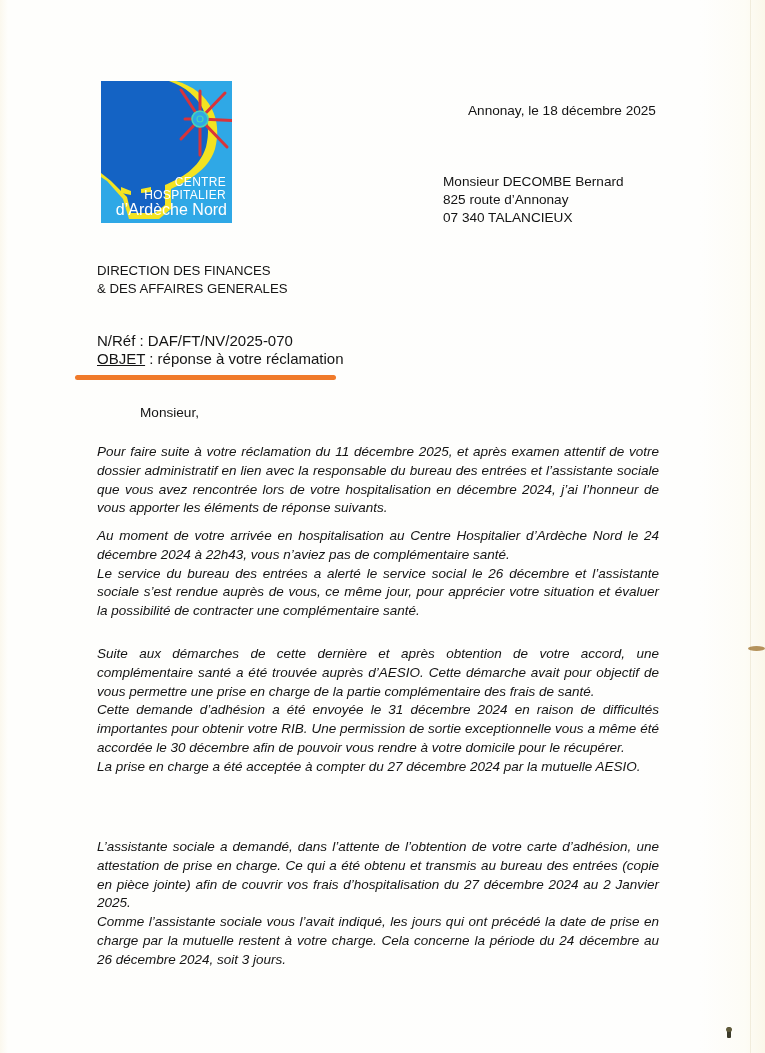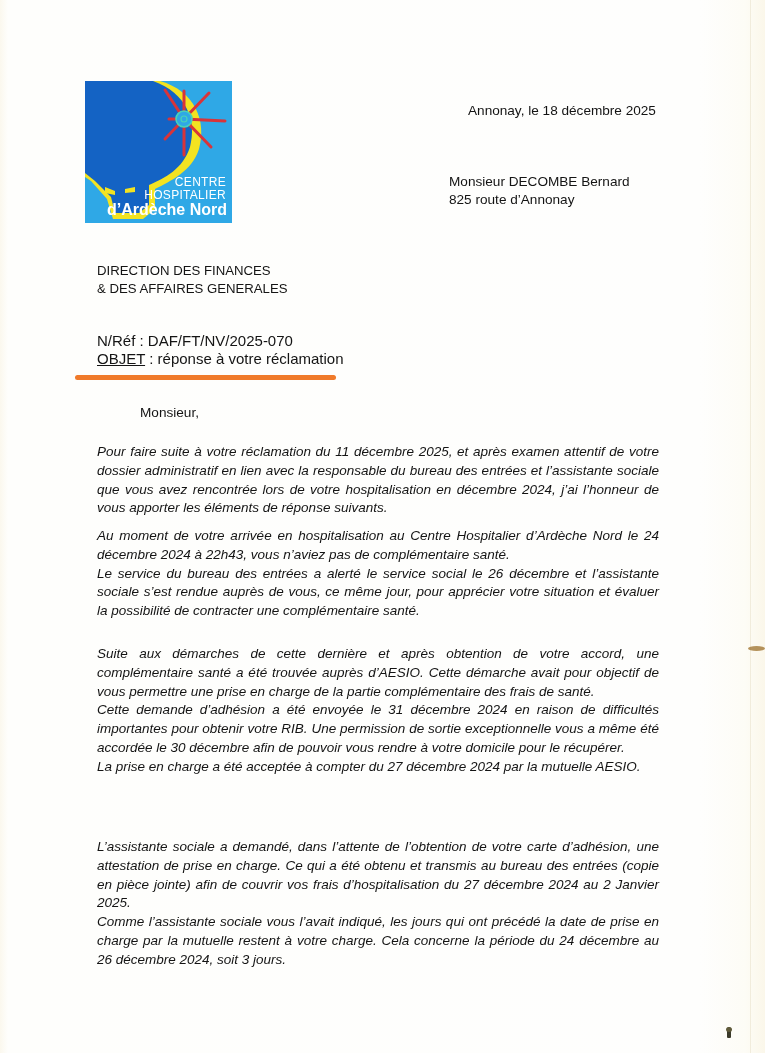--- a/index.html
+++ b/index.html
@@ -25,49 +25,49 @@
     .edge-right {
       position: absolute;
       right: 14px;
       top: 0;
       width: 1px;
       height: 1053px;
       background: #f1ecdc;
     }
     .logo {
       position: absolute;
-      left: 85px;
+      left: 101px;
       top: 81px;
-      width: 147px;
+      width: 131px;
       height: 142px;
       background: #2fa8e6;
       overflow: hidden;
     }
     .logo svg { position: absolute; left: 0; top: 0; }
     .logo-text {
       position: absolute;
       right: 6px;
       text-align: right;
       color: #ffffff;
       font-family: "Liberation Sans", sans-serif;
       line-height: 1;
       white-space: nowrap;
     }
     .logo-l1 { top: 95px; font-size: 12px; letter-spacing: 0.3px; }
     .logo-l2 { top: 108px; font-size: 12px; letter-spacing: 0.3px; }
-    .logo-l3 { top: 121px; font-size: 16px; right: 5px; font-weight: bold; }
+    .logo-l3 { top: 121px; font-size: 16px; right: 5px; }
 
     .txt {
       position: absolute;
       font-size: 13.6px;
       line-height: 16px;
       white-space: nowrap;
     }
     .date { left: 468px; top: 103px; }
-    .recipient { left: 443px; top: 173px; line-height: 18px; margin-left: 6px; }
+    .recipient { left: 443px; top: 173px; line-height: 18px; }
     .recipient div { white-space: nowrap; }
     .dept { left: 97px; top: 262px; line-height: 18px; font-size: 13.2px; }
     .ref { left: 97px; top: 332px; line-height: 18px; font-size: 15px; }
     .objet-label { text-decoration: underline; }
     .orange-rule {
       position: absolute;
       left: 75px;
       top: 375px;
       width: 261px;
       height: 5px;
@@ -152,20 +152,21 @@
     <div class="logo-text logo-l1">CENTRE</div>
     <div class="logo-text logo-l2">HOSPITALIER</div>
     <div class="logo-text logo-l3">d’Ardèche Nord</div>
   </div>
 
   <div class="txt date">Annonay, le 18 décembre 2025</div>
 
   <div class="txt recipient">
     <div>Monsieur DECOMBE Bernard</div>
     <div>825 route d’Annonay</div>
+    <div>07 340 TALANCIEUX</div>
   </div>
 
   <div class="txt dept">
     <div>DIRECTION DES FINANCES</div>
     <div>&amp; DES AFFAIRES GENERALES</div>
   </div>
 
   <div class="txt ref">
     <div>N/Réf : DAF/FT/NV/2025-070</div>
     <div><span class="objet-label">OBJET</span><span> : réponse à votre réclamation</span></div>

